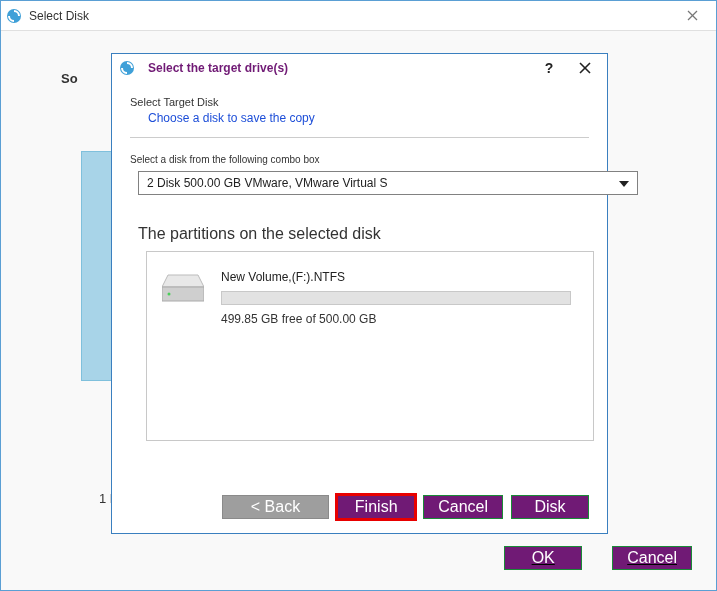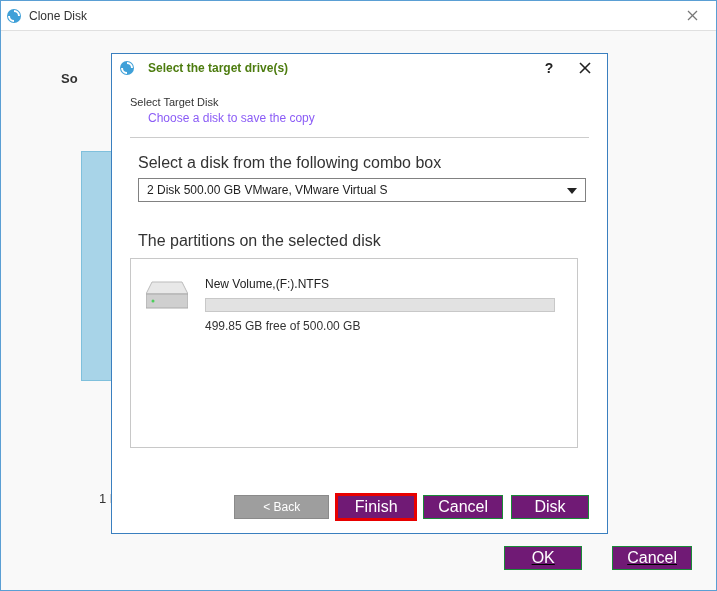--- a/index.html
+++ b/index.html
@@ -38,71 +38,71 @@
   }
 
   
   .dialog {
     position: absolute; left: 111px; top: 53px; width: 497px; height: 481px;
     background: #fff; border: 1px solid #3a7fbf;
   }
   .dlg-titlebar {
     height: 28px; display: flex; align-items: center; padding: 0 6px; gap: 6px;
   }
-  .dlg-title { font-size: 12px; font-weight: bold; color: #4d7c0f; }
+  .dlg-title { font-size: 12px; font-weight: bold; color: #701a75; }
   .dlg-spacer { flex: 1; }
   .dlg-help-btn { width: 28px; height: 24px; font-size: 14px; font-weight: bold; color: #222; display:flex;align-items:center;justify-content:center; cursor:pointer;}
   .dlg-close-btn { width: 32px; height: 24px; font-size: 16px; color: #222; display:flex;align-items:center;justify-content:center; cursor:pointer;}
   .dlg-body { padding: 14px 18px 0 18px; }
   .heading { font-size: 11px; color: #333; margin-bottom: 3px; }
-  .subheading { font-size: 12px; color: #8b5cf6; margin-left: 18px; margin-bottom: 12px; }
+  .subheading { font-size: 12px; color: #1d4ed8; margin-left: 18px; margin-bottom: 12px; }
   .hr { border: none; border-top: 1px solid #ccc; margin-bottom: 16px; }
-  .combo-label { font-size: 16px; color: #333; margin-left: 8px; margin-bottom: 6px; }
+  .combo-label { font-size: 10px; color: #333; margin-bottom: 6px; }
   .combo {
-    margin-left: 8px; width: 448px; height: 24px; border: 1px solid #818181;
+    margin-left: 8px; width: 500px; height: 24px; border: 1px solid #818181;
     display: flex; align-items: center; padding: 0 8px; font-size: 12px; color: #222;
     position: relative; cursor: pointer; background:#fff;
   }
   .combo-arrow { position: absolute; right: 8px; top: 50%; transform: translateY(-50%); }
   .part-label { font-size: 16px; color: #333; margin-left: 8px; margin-top: 30px; margin-bottom: 8px; }
   .part-box {
-    margin-left: 0; width: 448px; height: 190px; border: 1px solid #c8c8c8; padding: 18px 14px;
+    margin-left: 16px; width: 448px; height: 190px; border: 1px solid #c8c8c8; padding: 18px 14px;
   }
   .part-row { display: flex; gap: 16px; align-items: flex-start; }
   .disk-icon { width: 44px; height: 40px; display:flex; align-items:center; justify-content:center; }
   .part-info { flex: 1; }
   .vol-name { font-size: 12px; color: #222; margin-bottom: 7px; }
   .bar {
     width: 350px; height: 14px; background: #e2e2e2; border: 1px solid #c8c8c8; margin-bottom: 7px;
   }
   .free-label { font-size: 12px; color: #333; }
 
   .dlg-footer {
     position: absolute; bottom: 14px; right: 18px; display: flex; gap: 8px; align-items: center;
   }
   .btn-gray {
     background: #9e9e9e; color: #fff; border: 1px solid #8a8a8a;
-    font-size: 12px; height: 24px; min-width: 78px; padding: 0 28px;
+    font-size: 16px; height: 24px; min-width: 78px; padding: 0 28px;
     display: inline-flex; align-items: center; justify-content: center; cursor: pointer;
   }
   .highlight-red { outline: 3px solid #e80000; outline-offset: -1px; }
 </style>
 </head>
 <body>
 
 <div class="main-window">
   <div class="main-titlebar">
     <span class="app-icon">
       <svg width="16" height="16" viewBox="0 0 16 16">
           <circle cx="8" cy="8" r="7" fill="#3fa0d8"></circle>
           <path d="M8 3 A5 5 0 0 1 13 8" stroke="#fff" stroke-width="2" fill="none"></path>
           <path d="M8 13 A5 5 0 0 1 3 8" stroke="#fff" stroke-width="2" fill="none"></path>
         </svg>
     </span>
-    <span class="main-title">Clone Disk</span>
+    <span class="main-title">Select Disk</span>
     <span class="main-close">
       <svg width="11" height="11" viewBox="0 0 11 11">
           <line x1="1" y1="1" x2="10" y2="10" stroke="#777" stroke-width="1.2"></line>
           <line x1="10" y1="1" x2="1" y2="10" stroke="#777" stroke-width="1.2"></line>
         </svg>
     </span>
   </div>
   <div class="main-body">
     <div class="source-label">So</div>
     <div class="blue-band"></div>

